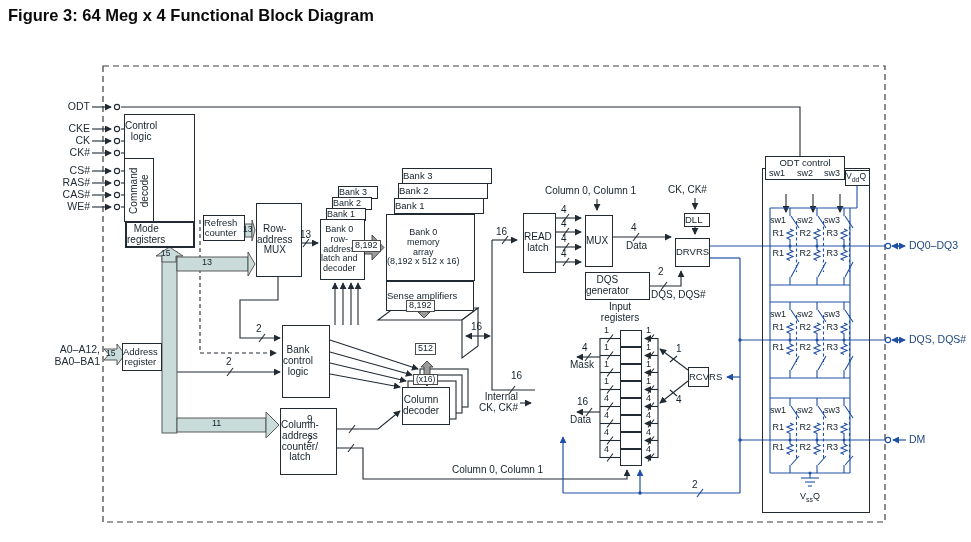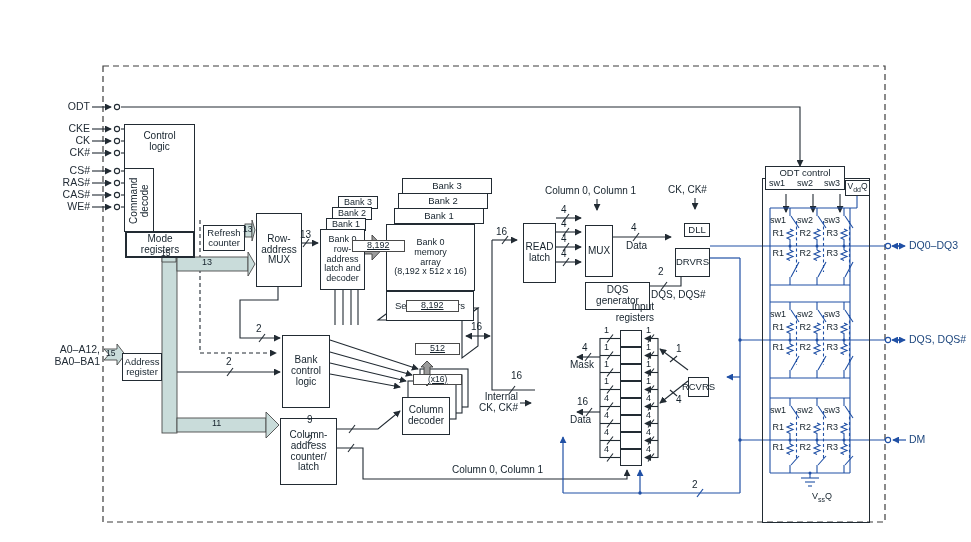--- a/index.html
+++ b/index.html
@@ -1,43 +1,44 @@
 <!DOCTYPE html>
 <html><head>
 <meta charset="utf-8">
 <style>
   html,body{margin:0;padding:0;background:#fff;}
   #stage{position:relative;width:971px;height:542px;background:#fff;overflow:hidden;
          font-family:"Liberation Sans",sans-serif;}
   #title{position:absolute;left:8px;top:6px;font:bold 16.5px "Liberation Sans",sans-serif;color:#0b0b0b;}
   svg{position:absolute;left:0;top:0;}
   .box{position:absolute;border:1.2px solid #222b33;background:#fff;display:flex;
-       align-items:center;justify-content:center;text-align:center;
+       align-items:center;text-align:center;
        font:10px/1.08 "Liberation Sans",sans-serif;color:#15222c;white-space:pre-line;
-       box-sizing:border-box;margin-top:10px;}
+       box-sizing:border-box;}
   .box.top{align-items:flex-start;padding-top:6px;}
   .box.f9{font-size:9px;}
   .box.f95{font-size:9.5px;}
   .bold{border-width:2.4px;}
   .nofill{background:transparent;}
   .lb{position:absolute;font:10px/1.1 "Liberation Sans",sans-serif;color:#15222c;white-space:pre-line;}
   .lb.r{text-align:right;}
-  .lb.c{text-align:right;}
+  .lb.c{text-align:center;}
   .lb.f9{font-size:9px;}
   .lb.f85{font-size:8.5px;}
-  .wbox{background:#fff;border:1px solid #4a4a4a;padding:0 14px;font-size:9px;text-decoration:underline;}
+  .wbox{background:#fff;border:1px solid #4a4a4a;padding:0 2px;font-size:9px;}
   .pin{position:absolute;width:52px;text-align:right;font:10.5px "Liberation Sans",sans-serif;color:#222c36;}
   .pad{position:absolute;font:10.5px "Liberation Sans",sans-serif;color:#1e477e;}
   .cell{position:absolute;width:22px;height:17px;border:1.1px solid #222b33;background:#fff;box-sizing:border-box;}
   sub{font-size:7px;}
 </style>
 </head>
 <body>
 
 <div id="stage">
+  <div id="title">Figure 3: 64 Meg x 4 Functional Block Diagram</div>
 
   <svg width="971" height="542" viewBox="0 0 971 542">
     <defs>
       <marker id="mb" viewBox="0 0 8 8" refX="7" refY="4" markerWidth="7" markerHeight="7" orient="auto-start-reverse" markerUnits="userSpaceOnUse">
           <path d="M0,0L8,4L0,8z" fill="#222b33"></path>
         </marker>
       <marker id="ml" viewBox="0 0 8 8" refX="7" refY="4" markerWidth="7" markerHeight="7" orient="auto-start-reverse" markerUnits="userSpaceOnUse">
           <path d="M0,0L8,4L0,8z" fill="#2050a5"></path>
         </marker>
     </defs>

